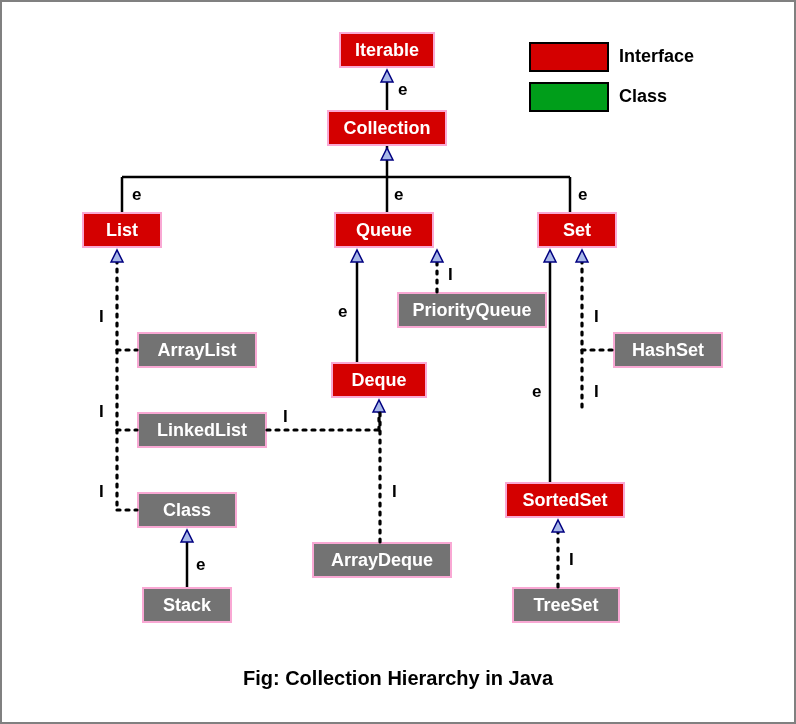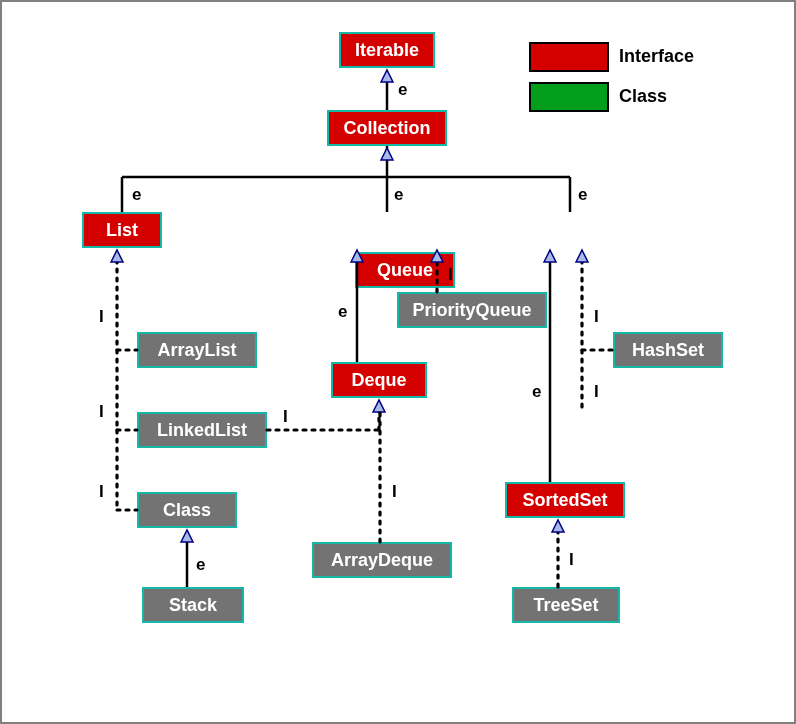--- a/index.html
+++ b/index.html
@@ -18,21 +18,21 @@
     background: #fff;
   }
   .node {
     position: absolute;
     display: flex;
     align-items: center;
     justify-content: center;
     color: #fff;
     font-weight: bold;
     font-size: 18px;
-    border: 2px solid #14b8a6;
+    border: 2px solid #f9a8d4;
     box-sizing: border-box;
     padding: 4px 10px;
     white-space: nowrap;
   }
   .interface { background: #d40000; }
   .class { background: #737373; }
   .legend-box {
     position: absolute;
     border: 2px solid #000;
     box-sizing: border-box;
@@ -74,34 +74,35 @@
 
   <div class="legend-box class" style="left:527px; top:80px; width:80px; height:30px; background:#009e1a;"></div>
   <div class="legend-text" style="left:617px; top:84px;">Class</div>
 
   <div class="node interface" style="left:337px; top:30px; width:96px; height:36px;">Iterable</div>
 
   <div class="node interface" style="left:325px; top:108px; width:120px; height:36px;">Collection</div>
 
   <div class="node interface" style="left:80px; top:210px; width:80px; height:36px;">List</div>
 
-  <div class="node interface" style="left:353px; top:210px; width:100px; height:36px;margin-top:40px;">Queue</div>
+  <div class="node interface" style="left:332px; top:210px; width:100px; height:36px;">Queue</div>
 
+  <div class="node interface" style="left:535px; top:210px; width:80px; height:36px;">Set</div>
 
   <div class="node interface" style="left:329px; top:360px; width:96px; height:36px;">Deque</div>
 
   <div class="node interface" style="left:503px; top:480px; width:120px; height:36px;">SortedSet</div>
 
   <div class="node class" style="left:135px; top:330px; width:120px; height:36px;">ArrayList</div>
 
   <div class="node class" style="left:135px; top:410px; width:130px; height:36px;">LinkedList</div>
 
   <div class="node class" style="left:135px; top:490px; width:100px; height:36px;">Class</div>
 
-  <div class="node class" style="left:140px; top:585px; width:102px; height:36px;">Stack</div>
+  <div class="node class" style="left:140px; top:585px; width:90px; height:36px;">Stack</div>
 
   <div class="node class" style="left:395px; top:290px; width:150px; height:36px;">PriorityQueue</div>
 
   <div class="node class" style="left:310px; top:540px; width:140px; height:36px;">ArrayDeque</div>
 
   <div class="node class" style="left:611px; top:330px; width:110px; height:36px;">HashSet</div>
 
 
   <div class="node class" style="left:510px; top:585px; width:108px; height:36px;">TreeSet</div>
 
@@ -178,13 +179,14 @@
   <div class="edge-label" style="left:97px; top:305px;">I</div>
   <div class="edge-label" style="left:97px; top:400px;">I</div>
   <div class="edge-label" style="left:97px; top:480px;">I</div>
   <div class="edge-label" style="left:281px; top:405px;">I</div>
   <div class="edge-label" style="left:390px; top:480px;">I</div>
   <div class="edge-label" style="left:446px; top:263px;">I</div>
   <div class="edge-label" style="left:592px; top:305px;">I</div>
   <div class="edge-label" style="left:592px; top:380px;">I</div>
   <div class="edge-label" style="left:567px; top:548px;">I</div>
 
+  <div class="caption" style="top:665px; left:0;">Fig:  Collection Hierarchy in Java</div>
 </div>
 
 </body></html>

